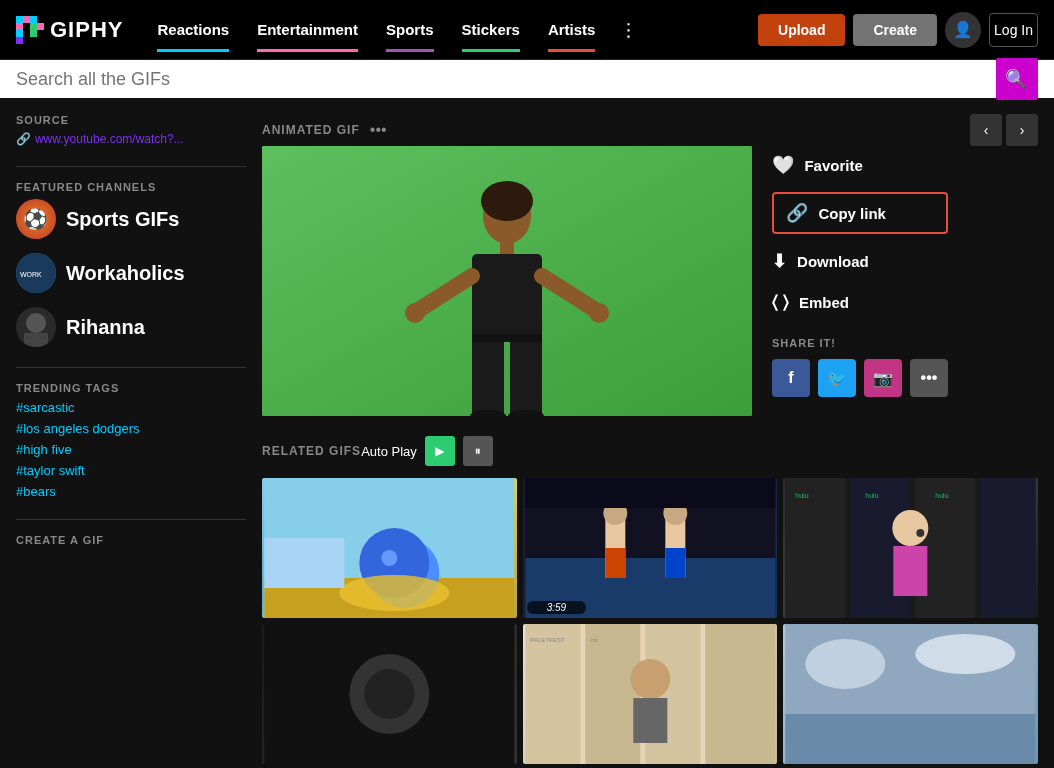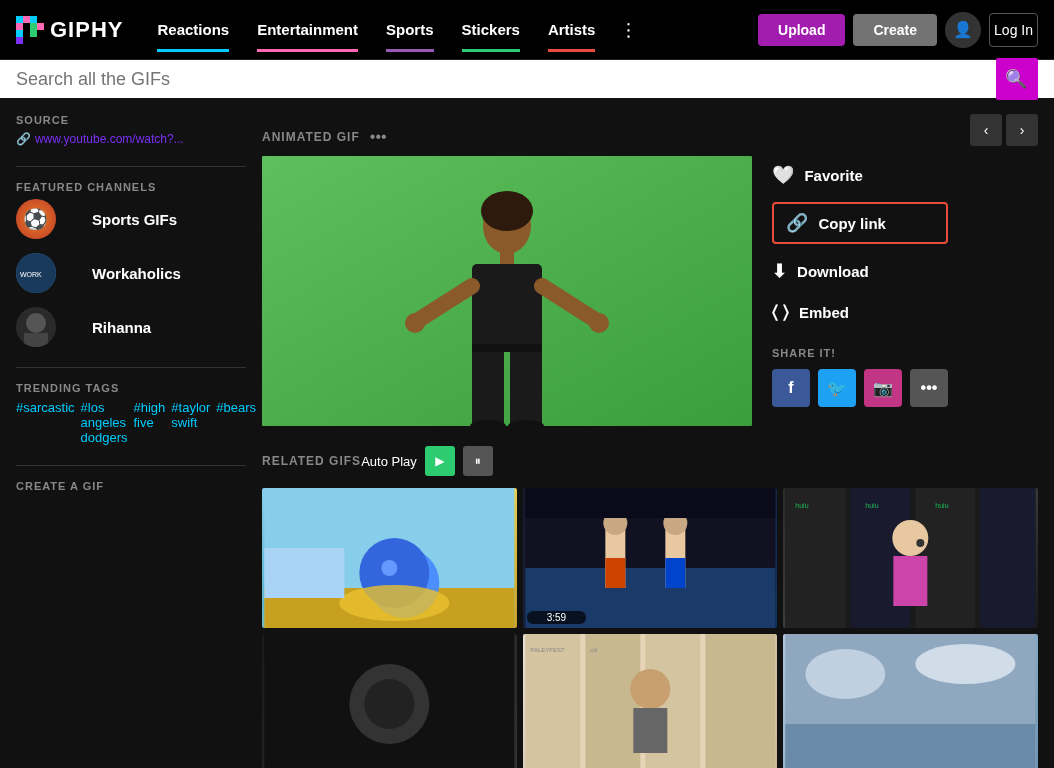--- a/index.html
+++ b/index.html
@@ -12,21 +12,21 @@
     .logo-text { color: #fff; font-size: 22px; font-weight: 900; letter-spacing: 1px; }
     .nav { display: flex; align-items: center; gap: 0; flex: 1; }
     .nav-item { color: #fff; font-size: 15px; font-weight: 600; padding: 6px 14px; cursor: pointer; position: relative; text-decoration: none; }
     .nav-item.reactions::after { content: ''; position: absolute; bottom: -8px; left: 14px; right: 14px; height: 3px; background: #00ccff; }
     .nav-item.entertainment::after { content: ''; position: absolute; bottom: -8px; left: 14px; right: 14px; height: 3px; background: #ff69b4; }
     .nav-item.sports::after { content: ''; position: absolute; bottom: -8px; left: 14px; right: 14px; height: 3px; background: #9b59b6; }
     .nav-item.stickers::after { content: ''; position: absolute; bottom: -8px; left: 14px; right: 14px; height: 3px; background: #2ecc71; }
     .nav-item.artists::after { content: ''; position: absolute; bottom: -8px; left: 14px; right: 14px; height: 3px; background: #e74c3c; }
     .nav-dots { color: #fff; font-size: 18px; padding: 6px 10px; cursor: pointer; }
     .header-right { display: flex; align-items: center; gap: 8px; }
-    .btn-upload { background: #a21caf; color: #fff; border: none; padding: 8px 20px; border-radius: 4px; font-size: 14px; font-weight: 700; cursor: pointer; }
+    .btn-upload { background: #c2410c; color: #fff; border: none; padding: 8px 20px; border-radius: 4px; font-size: 14px; font-weight: 700; cursor: pointer; }
     .btn-create { background: #737373; color: #fff; border: none; padding: 8px 20px; border-radius: 4px; font-size: 14px; font-weight: 700; cursor: pointer; }
     .user-icon { background: #333; border: none; color: #fff; width: 36px; height: 36px; border-radius: 50%; display: flex; align-items: center; justify-content: center; cursor: pointer; font-size: 16px; }
     .btn-login { background: transparent; color: #fff; border: 1px solid #555; padding: 8px 4px; border-radius: 4px; font-size: 14px; cursor: pointer; }
 
     
     .search-bar { background: #fff; display: flex; align-items: center; padding: 0 16px; height: 38px; }
     .search-input { flex: 1; border: none; outline: none; font-size: 18px; color: #aaa; background: transparent; }
     .search-btn { background: #cc00cc; border: none; color: #fff; width: 42px; height: 42px; display: flex; align-items: center; justify-content: center; cursor: pointer; border-radius: 2px; font-size: 18px; }
 
     
@@ -37,27 +37,27 @@
     .sidebar-section { margin-bottom: 20px; }
     .sidebar-label { color: #888; font-size: 11px; font-weight: 700; letter-spacing: 1px; margin-bottom: 6px; text-transform: uppercase; }
     .source-link { color: #aaa; font-size: 12px; display: flex; align-items: center; gap: 4px; }
     .source-link span { color: #7b2ff7; }
     .divider { border: none; border-top: 1px solid #333; margin: 14px 0; }
     .channel-item { display: flex; align-items: center; gap: 10px; margin-bottom: 14px; cursor: pointer; }
     .channel-thumb { width: 40px; height: 40px; border-radius: 50%; object-fit: cover; flex-shrink: 0; }
     .channel-thumb.sports { background: radial-gradient(circle, #e67e22, #c0392b); display: flex; align-items: center; justify-content: center; font-size: 20px; }
     .channel-thumb.workaholics { background: #2980b9; display: flex; align-items: center; justify-content: center; font-size: 10px; color: #fff; overflow: hidden; }
     .channel-thumb.rihanna { background: #1a1a1a; display: flex; align-items: center; justify-content: center; font-size: 10px; overflow: hidden; }
-    .channel-name { color: #fff; font-size: 15px; font-weight: 600; margin-left: 26px; }
-    .trending-tags { display: flex; flex-direction: row; gap: 6px; }
+    .channel-name { color: #fff; font-size: 20px; font-weight: 600; }
+    .trending-tags { display: flex; flex-direction: column; gap: 6px; }
     .tag-link { color: #00ccff; font-size: 13px; cursor: pointer; text-decoration: none; }
 
     
     .content { flex: 1; }
-    .content-header { display: flex; align-items: flex-end; justify-content: space-between; margin-bottom: 10px; }
+    .content-header { display: flex; align-items: center; justify-content: space-between; }
     .animated-gif-label { color: #888; font-size: 12px; font-weight: 700; letter-spacing: 1px; text-transform: uppercase; display: flex; align-items: center; gap: 8px; }
     .nav-arrows { display: flex; gap: 4px; }
     .arrow-btn { background: #333; border: none; color: #fff; width: 32px; height: 32px; border-radius: 3px; cursor: pointer; font-size: 14px; display: flex; align-items: center; justify-content: center; }
 
     .gif-area { display: flex; gap: 20px; }
     .main-gif { background: #3a9e3a; width: 490px; height: 270px; flex-shrink: 0; display: flex; align-items: center; justify-content: center; overflow: hidden; position: relative; border-radius: 2px; }
 
     .actions-panel { display: flex; flex-direction: column; gap: 12px; padding-top: 4px; }
     .action-btn { display: flex; align-items: center; gap: 10px; background: transparent; border: none; color: #fff; font-size: 15px; font-weight: 600; cursor: pointer; padding: 4px 0; }
     .action-btn.copy-link { border: 2px solid #e74c3c; padding: 8px 12px; border-radius: 4px; }
@@ -81,21 +81,21 @@
     .pause-btn { background: #555; border: none; color: #fff; width: 30px; height: 30px; border-radius: 3px; cursor: pointer; display: flex; align-items: center; justify-content: center; font-size: 12px; }
 
     .gif-grid { display: grid; grid-template-columns: repeat(3, 1fr); gap: 6px; }
     .gif-thumb { background: #333; height: 140px; border-radius: 2px; overflow: hidden; cursor: pointer; position: relative; }
     .gif-thumb-1 { background: linear-gradient(135deg, #87ceeb 0%, #5bb5d0 30%, #e8d45a 60%, #c8a020 100%); }
     .gif-thumb-2 { background: linear-gradient(135deg, #1a1a2e 0%, #16213e 50%, #0f3460 100%); }
     .gif-thumb-3 { background: linear-gradient(135deg, #2c2c2c 0%, #444 50%, #1a1a1a 100%); }
     .gif-thumb-4 { background: linear-gradient(135deg, #1a1a1a 0%, #333 100%); }
     .gif-thumb-5 { background: linear-gradient(135deg, #e8e0d5 0%, #d4c5b0 50%, #c8b89a 100%); }
     .gif-thumb-6 { background: linear-gradient(135deg, #b0c4d8 0%, #8fafc8 50%, #6d95b5 100%); }
-    .gif-timer { position: absolute; bottom: 4px; left: 4px; background: rgba(0,0,0,0.7); color: #fff; font-size: 10px; padding: 1px 20px; border-radius: 6px; }
+    .gif-timer { position: absolute; bottom: 4px; left: 4px; background: rgba(0,0,0,0.7); color: #fff; font-size: 10px; padding: 1px 20px; border-radius: 6px; font-style: italic; }
   </style>
 </head>
 <body>
 
 <div class="header">
   <div class="logo">
     <svg class="logo-box" viewBox="0 0 28 28">
       <rect x="0" y="0" width="7" height="7" fill="#00ccff"></rect>
       <rect x="7" y="0" width="7" height="7" fill="#ff69b4"></rect>
       <rect x="14" y="0" width="7" height="7" fill="#00ccff"></rect>

